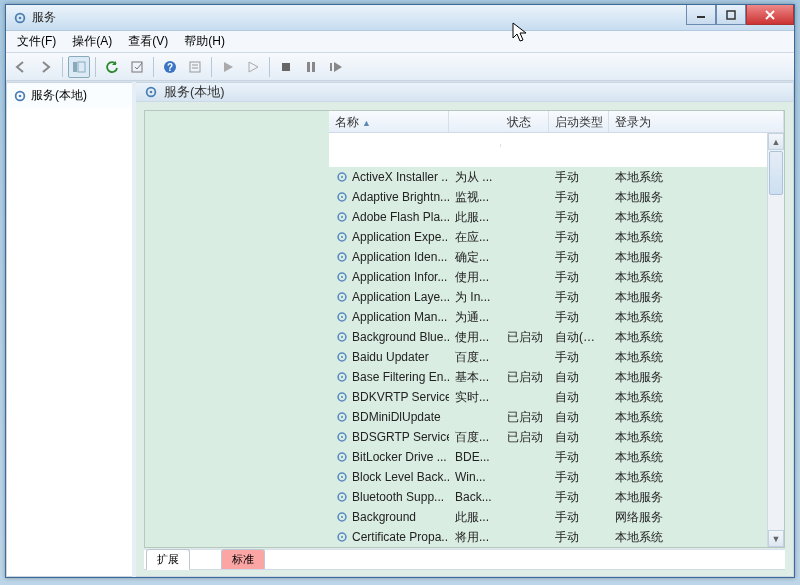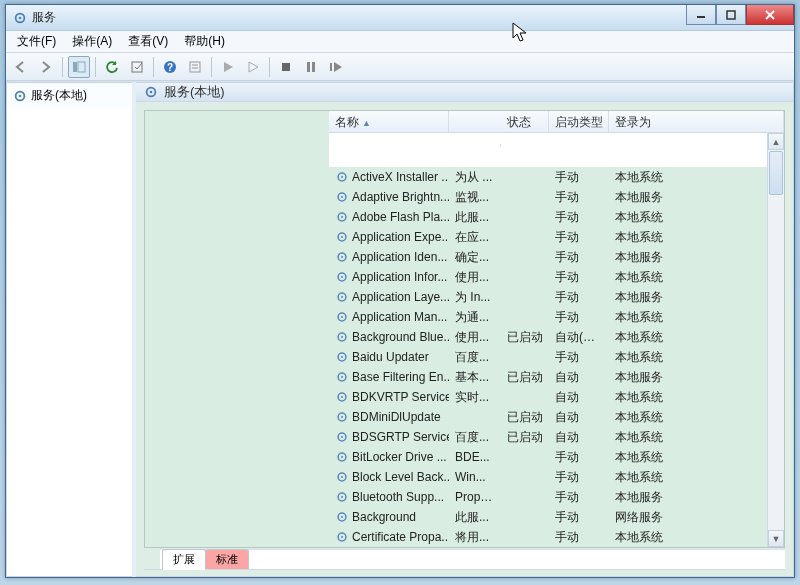--- a/index.html
+++ b/index.html
@@ -34,21 +34,21 @@
   .col.name{width:120px;} .col.desc{width:52px;margin-top:33px;} .col.state{width:48px;} .col.start{width:60px;} .col.logon{flex:1;}
   .rows { flex:1; overflow:hidden; background:#daede3;}
   .row { display:flex; height:20px; font-size:12px; color:#222; align-items:center;}
   .row:nth-child(odd){ }
   .cell { padding:0 6px; overflow:hidden; white-space:nowrap; text-overflow:ellipsis;}
   .cell.name{width:120px; display:flex; align-items:center; gap:3px;} .cell.desc{width:52px;} .cell.state{width:48px;} .cell.start{width:60px;} .cell.logon{flex:1;}
   .row-icon{width:14px;height:14px;flex:none;}
   .vscroll { position:absolute; right:0; top:22px; bottom:0; width:17px; background:#eef2f7; border-left:1px solid #d0dae6;}
   .vscroll .arrow{height:17px;background:linear-gradient(180deg,#f3f7fb,#dde7f1);border:1px solid #c3d1de;display:flex;align-items:center;justify-content:center;font-size:9px;color:#666;}
   .vscroll .thumb{position:absolute;top:18px;left:1px;right:1px;height:44px;background:linear-gradient(180deg,#e5edf6,#cddff0);border:1px solid #aac2da;border-radius:2px;}
-  .tabs { height:20px; display:flex; align-items:flex-end; padding-left:2px; background:#fff; border-top:1px solid #d9e2ec; margin:1px 8px 0 24px;}
+  .tabs { height:20px; display:flex; align-items:flex-end; padding-left:2px; background:#fff; border-top:1px solid #d9e2ec; margin:1px 8px 0 8px;gap:32px;}
   .tab { font-size:11px; padding:2px 10px; border:1px solid #bcc8d4; border-bottom:none; margin-right:-1px; background:#fca5a5; border-radius:3px 3px 0 0;}
   .tab.active{ background:#fff; position:relative; top:1px; border-bottom:1px solid #fff;}
   .bottom-strip{ height:6px; background:#fff; margin:0 8px 6px 8px; border:1px solid #d0dae6; border-top:none;}
   svg { display:block;}
   .cursor { position:absolute; left:512px; top:22px; width:16px; height:22px; pointer-events:none; z-index:1000;}
   .chrome-pane-border{border:1px solid #cad6e2;}
 </style>
 </head>
 <body>
 
@@ -409,21 +409,21 @@
                 <div class="cell logon">本地系统</div>
               </div>
               <div class="row">
                 <div class="cell name">
                   <svg class="row-icon" viewBox="0 0 16 16">
                     <circle cx="8" cy="8" r="4.5" fill="none" stroke="#5a8cc0" stroke-width="1.8"></circle>
                     <circle cx="8" cy="8" r="1.2" fill="#5a8cc0"></circle>
                   </svg>
                   <span>Bluetooth Supp...</span>
                 </div>
-                <div class="cell desc">Propa...</div>
+                <div class="cell desc">Back...</div>
                 <div class="cell state"></div>
                 <div class="cell start">手动</div>
                 <div class="cell logon">本地服务</div>
               </div>
               <div class="row">
                 <div class="cell name">
                   <svg class="row-icon" viewBox="0 0 16 16">
                     <circle cx="8" cy="8" r="4.5" fill="none" stroke="#5a8cc0" stroke-width="1.8"></circle>
                     <circle cx="8" cy="8" r="1.2" fill="#5a8cc0"></circle>
                   </svg>

